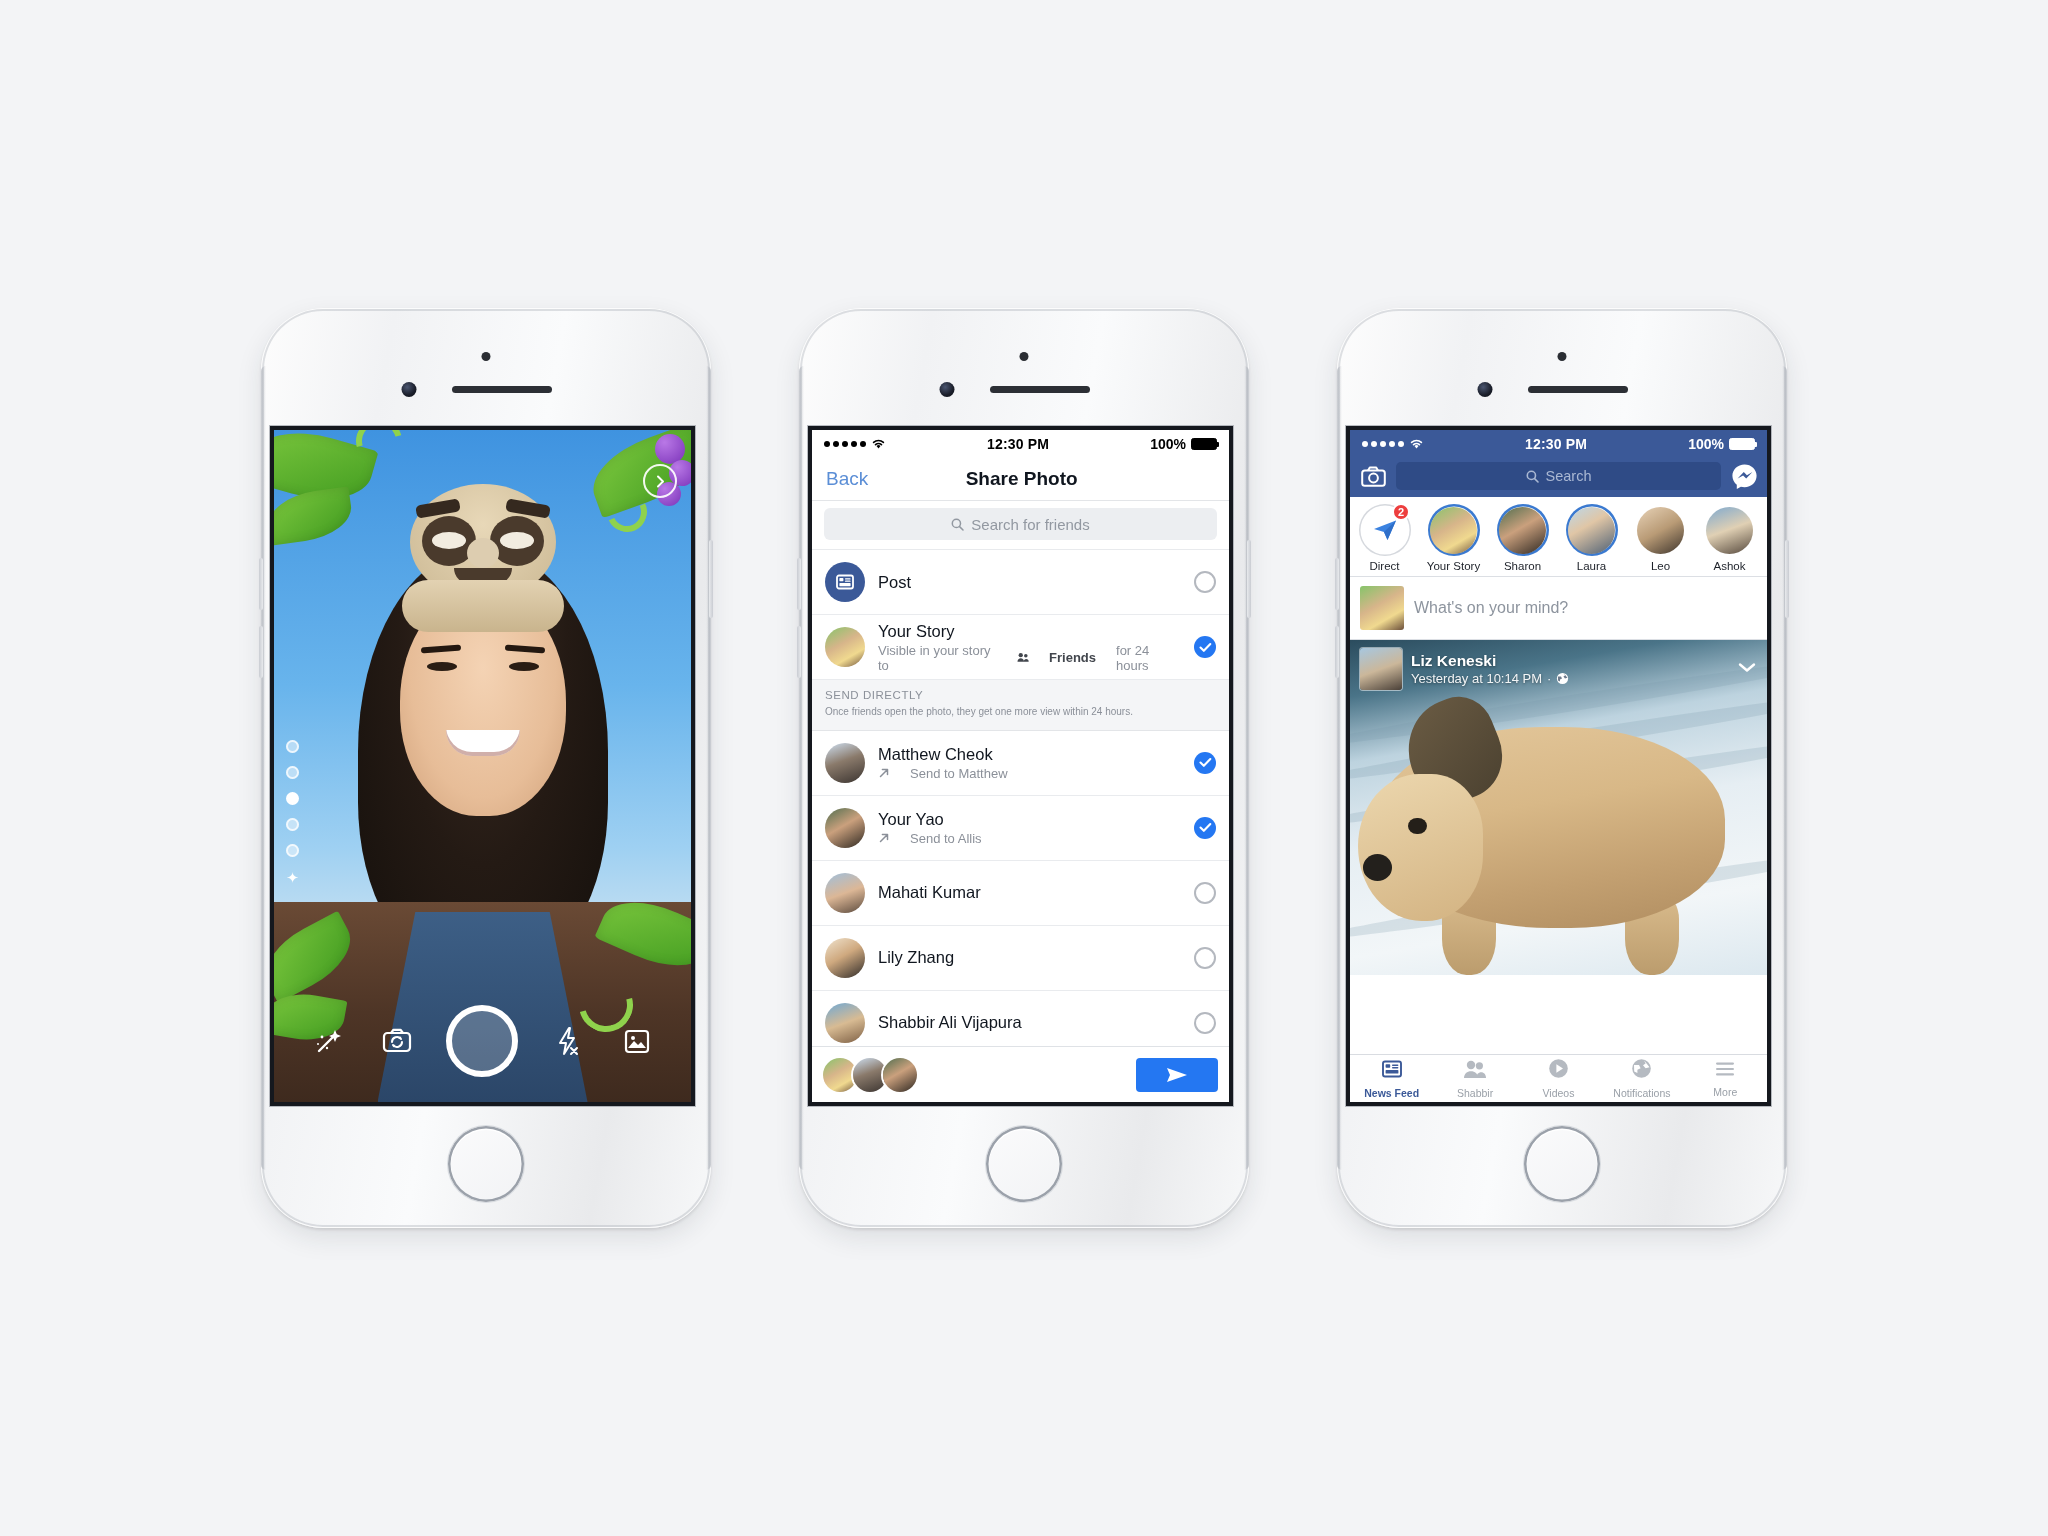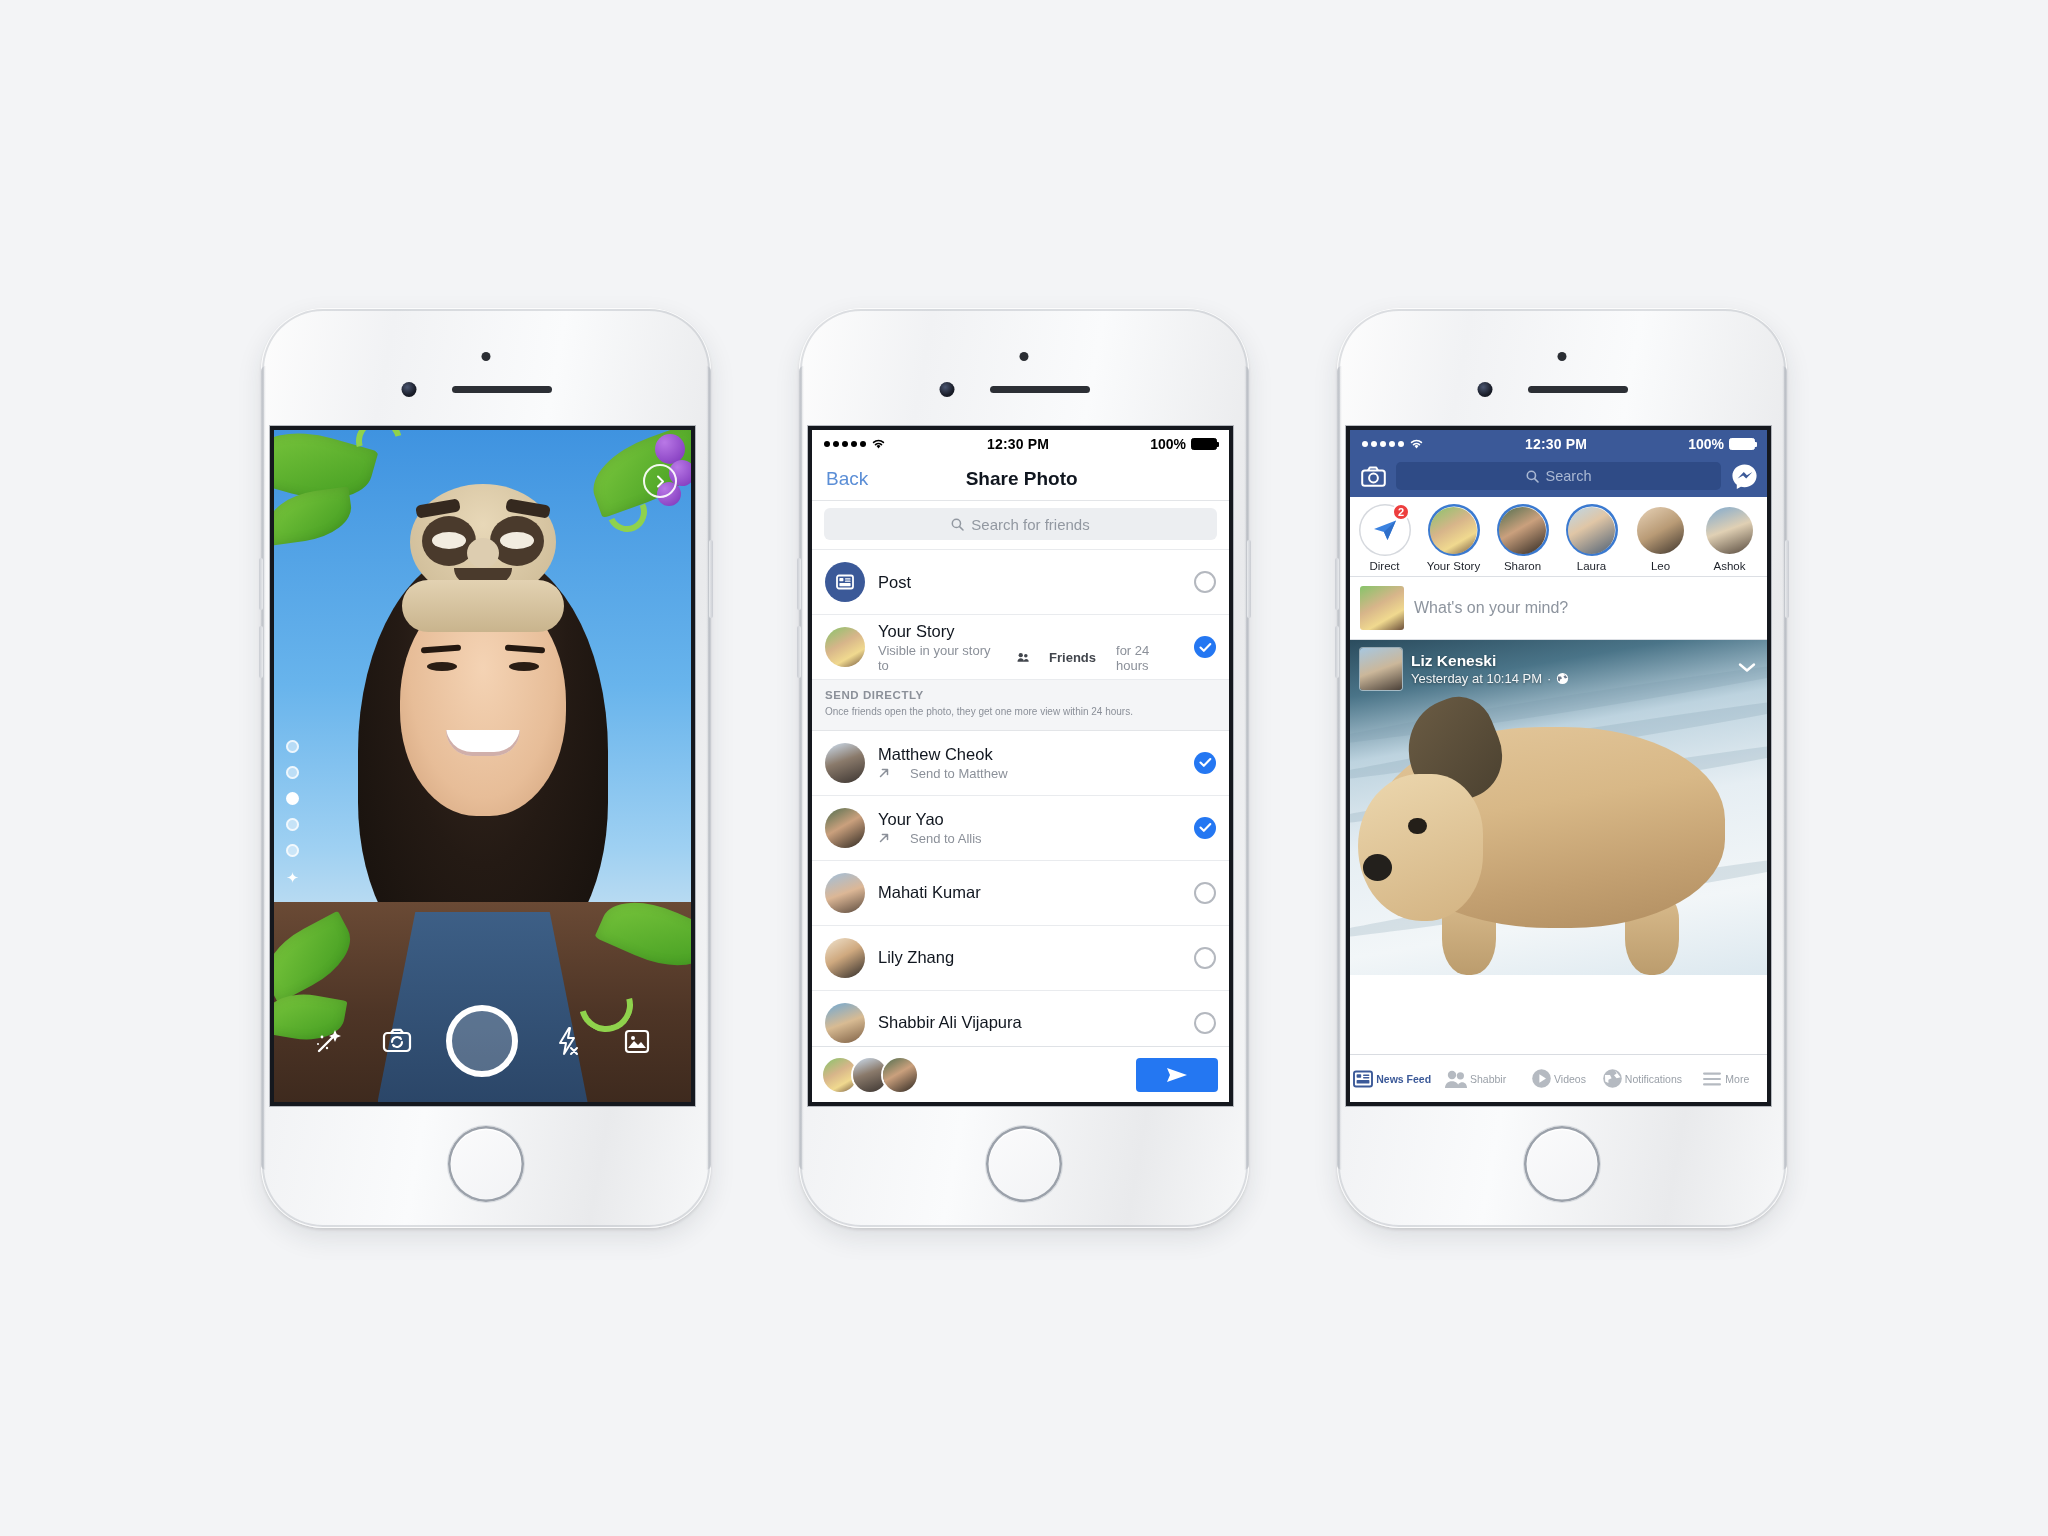--- a/index.html
+++ b/index.html
@@ -132,21 +132,21 @@
   .row { display: flex; align-items: center; gap: 13px; padding: 0 13px; height: 65px;
     border-bottom: 1px solid #e9ebee; background: #fff; }
   .av { width: 40px; height: 40px; border-radius: 50%; flex: 0 0 auto; overflow: hidden; position: relative; }
   .row-txt { flex: 1; min-width: 0; }
   .row-name { font-size: 16.5px; color: #10161f; }
   .row-sub { font-size: 13px; color: #8b9099; margin-top: 2px; display: flex; align-items: center; gap: 20px; }
   .row-sub b { color: #42464d; }
   .chk { width: 22px; height: 22px; border-radius: 50%; border: 2px solid #b4b8bf; flex: 0 0 auto; }
   .chk.on { border: none; background: #2477f2; display: flex; align-items: center; justify-content: center; }
   .sect { background: #f4f5f7; padding: 9px 13px 11px; border-bottom: 1px solid #e3e5e8; }
-  .sect-h { font-size: 11.5px; letter-spacing: .55px; color: #8b9099; font-weight: bold; }
+  .sect-h { font-size: 11.5px; letter-spacing: .55px; color: #8b9099; }
   .sect-p { font-size: 10px; color: #8b9099; line-height: 1.35; margin-top: 4px; }
   .post-ic { width: 40px; height: 40px; border-radius: 50%; background: #3b5998;
     display: flex; align-items: center; justify-content: center; }
   .sendbar { position: absolute; left: 0; right: 0; bottom: 0; height: 56px; background: #fff;
     border-top: 1px solid #dfe2e6; display: flex; align-items: center; padding: 0 11px; gap: -6px; }
   .sb-avs { display: flex; }
   .sb-avs .av { width: 34px; height: 34px; margin-right: -4px; box-shadow: 0 0 0 2px #fff; }
   .send-btn { margin-left: auto; width: 82px; height: 34px; border-radius: 4px; background: #2477f2;
     display: flex; align-items: center; justify-content: center; }
 
@@ -191,21 +191,21 @@
     background: linear-gradient(180deg,#d9bb8c,#bb9c6d); }
   .post-hdr { position: absolute; left: 0; right: 0; top: 0; display: flex; align-items: center;
     gap: 9px; padding: 8px 10px; }
   .post-av { width: 42px; height: 42px; border-radius: 3px; overflow: hidden; flex: 0 0 auto;
     box-shadow: 0 0 0 1px rgba(255,255,255,.5); }
   .post-name { color: #fff; font-size: 15.5px; font-weight: bold; text-shadow: 0 1px 3px rgba(0,0,0,.45); }
   .post-meta { color: rgba(255,255,255,.93); font-size: 13px; text-shadow: 0 1px 3px rgba(0,0,0,.45);
     display: flex; align-items: center; gap: 5px; margin-top: 1px; }
   .tabbar { position: absolute; left: 0; right: 0; bottom: 0; height: 48px; background: #fff;
     border-top: 1px solid #d9dce1; display: flex; }
-  .tab { flex: 1; display: flex; flex-direction: row; align-items: center; justify-content: center; gap: 2px; }
+  .tab { flex: 1; display: flex; flex-direction: column; align-items: center; justify-content: center; gap: 8px; }
   .tab-lbl { font-size: 10.5px; color: #9aa0a8; }
   .tab.active .tab-lbl { color: #3b5998; font-weight: bold; }
 
   
   .ph-a { background: linear-gradient(150deg,#86c46a 0%, #d7b58a 42%, #f0d98f 70%, #6b4f3a 100%); }
   .ph-b { background: linear-gradient(160deg,#cfe0f2 0%, #8a7a6b 45%, #3b3430 100%); }
   .ph-c { background: linear-gradient(150deg,#4e6d4e 0%, #caa07d 45%, #2d2721 100%); }
   .ph-d { background: linear-gradient(160deg,#9fbfdc 0%, #dcb796 50%, #5b4a3d 100%); }
   .ph-e { background: linear-gradient(150deg,#f0e4cf 0%, #cfa97f 45%, #2e2a28 100%); }
   .ph-f { background: linear-gradient(160deg,#6fa8d4 0%, #d8bb93 50%, #7d5f44 100%); }

